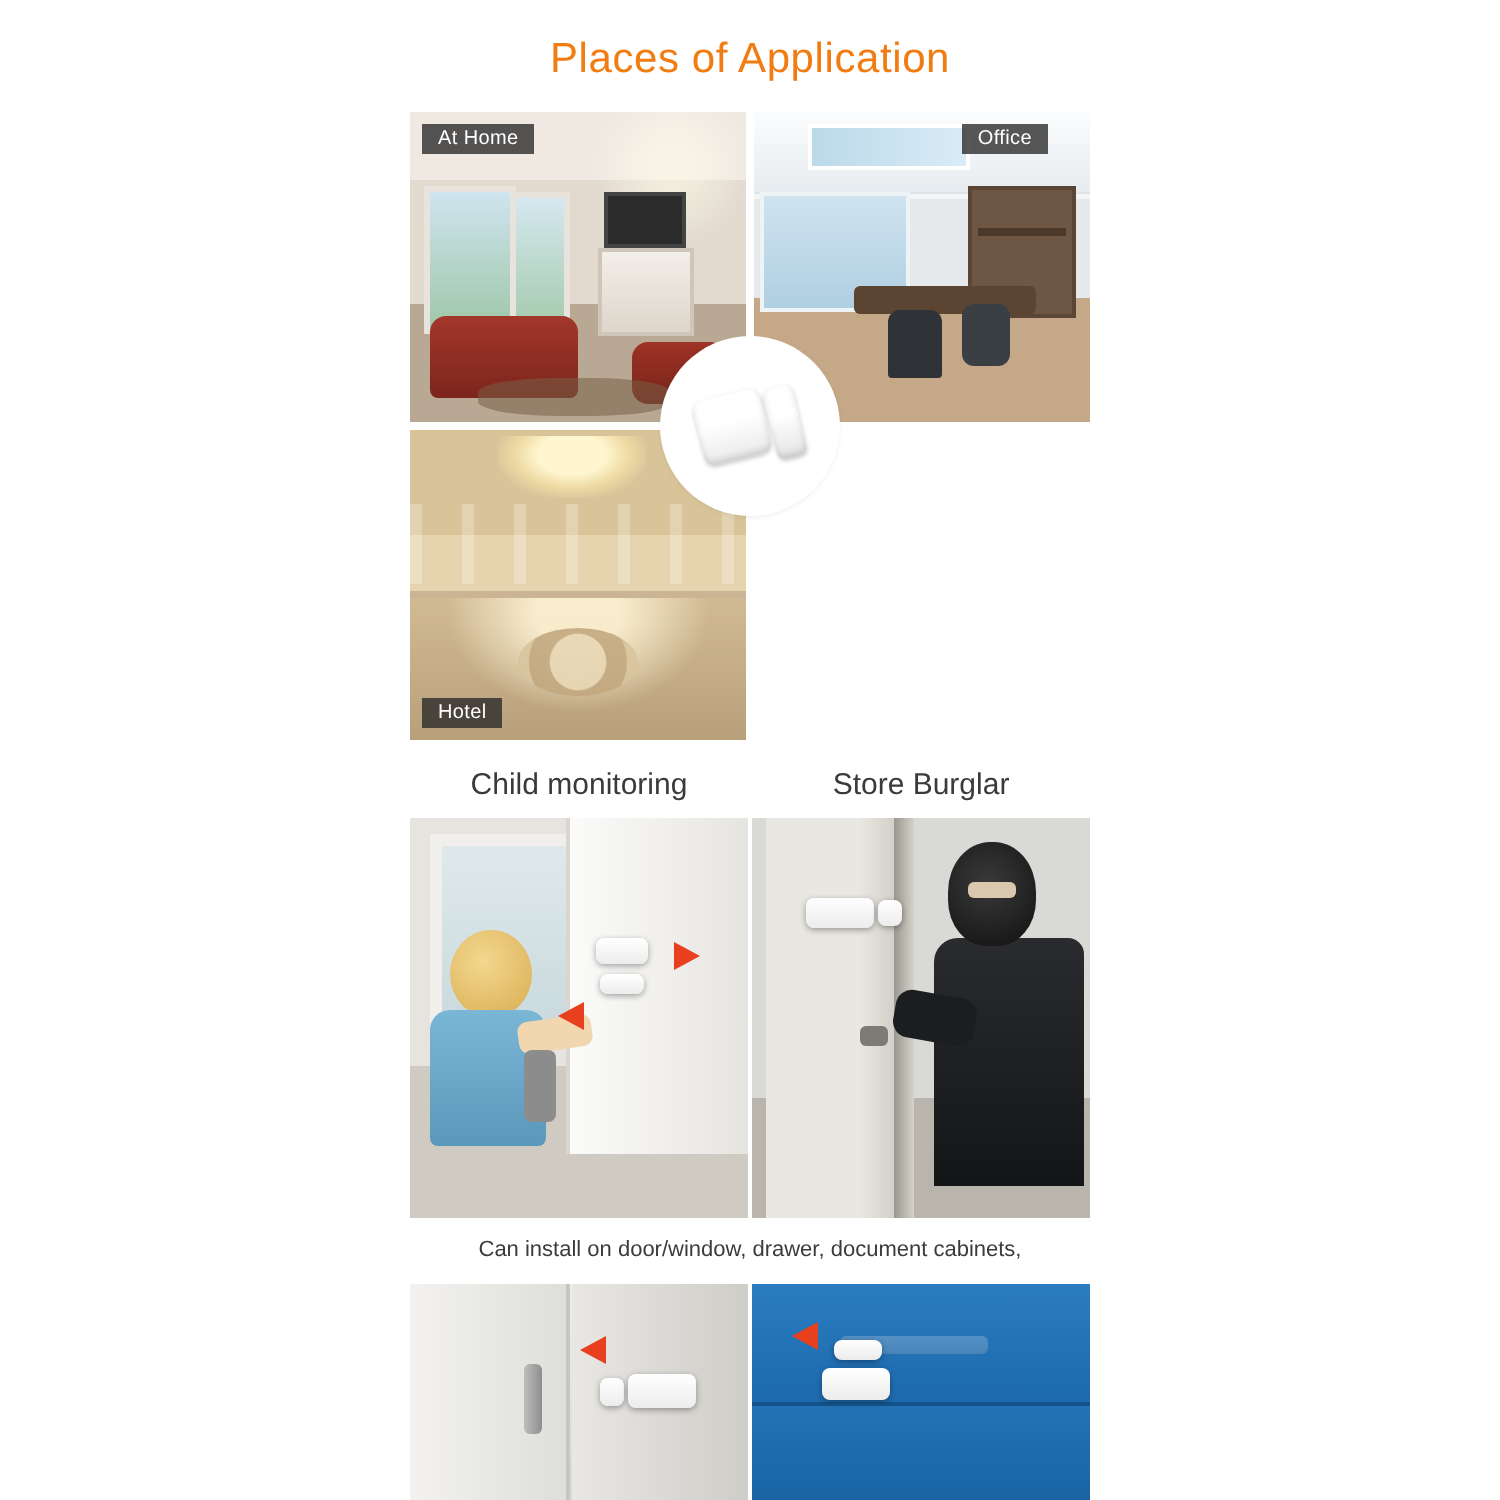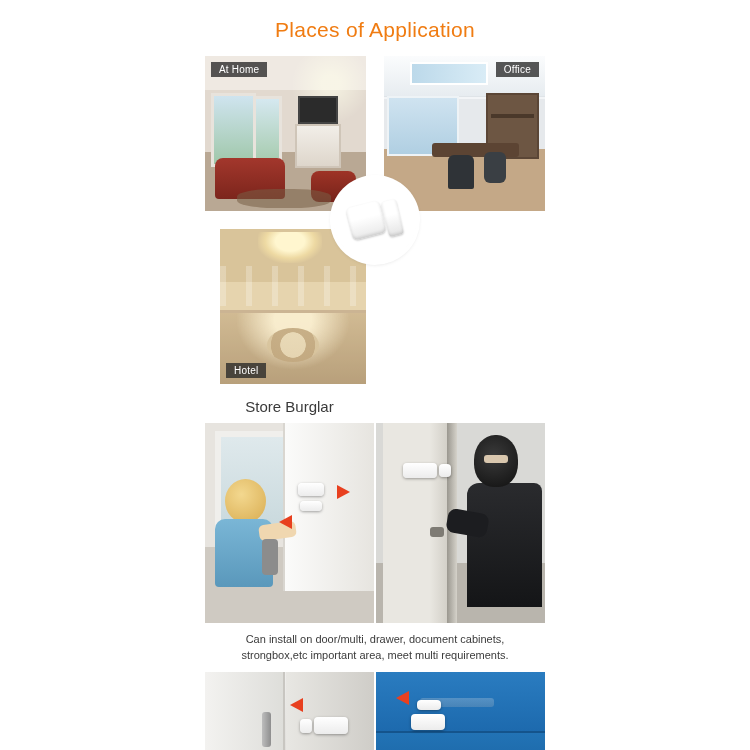--- a/index.html
+++ b/index.html
@@ -37,36 +37,36 @@
   }
 
   
   .scene-grid {
     position: relative;
     width: 340px;
     margin: 14px auto 0 auto;
     display: grid;
     grid-template-columns: 1fr 1fr;
     grid-template-rows: 155px 155px;
-    gap: 18px;
+    gap: 4px;
   }
   .scene {
     position: relative;
     overflow: hidden;
   }
   .scene-label {
     position: absolute;
     background: rgba(40,40,40,0.78);
     color: #fff;
     font-size: 10px;
     padding: 2px 8px;
     letter-spacing: 0.2px;
   }
   .lbl-tl { top: 6px; left: 6px; }
-  .lbl-tr { top: 6px; right: 6px; }
+  .lbl-tr { top: 6px; right: 21px; }
   .lbl-bl { bottom: 6px; left: 6px; }
   .lbl-br { bottom: 6px; right: 6px; }
 
   
   .sc-home {
     background:
       radial-gradient(circle at 78% 18%, rgba(255,255,235,0.55) 0 5%, rgba(255,255,235,0) 22%),
       linear-gradient(to bottom, #efe9e2 0 22%, #e2d9cf 22% 62%, #b9a894 62% 100%);
   }
   .sc-home .window {
@@ -137,21 +137,20 @@
     position:absolute; left:40%; top:64%; width:16%; height:22%;
     background:#2f3337; border-radius:6px 6px 2px 2px;
   }
   .sc-office .chair2 {
     position:absolute; left:62%; top:62%; width:14%; height:20%;
     background:#3a3f44; border-radius:6px;
   }
 
   .sc-hotel {
     background: linear-gradient(to bottom, #d9c49a 0 34%, #e6d4ae 34% 52%, #cbb493 52% 100%);
-    margin-left: 15px;
   }
   .sc-hotel .chand {
     position:absolute; left:26%; top:2%; width:44%; height:20%;
     background: radial-gradient(ellipse at 50% 30%, #fff6cf 0 32%, rgba(255,235,170,0.55) 55%, rgba(255,235,170,0) 75%);
   }
   .sc-hotel .arches {
     position:absolute; left:0; top:24%; width:100%; height:26%;
     background:
       repeating-linear-gradient(to right, rgba(255,255,255,0.25) 0 6px, rgba(0,0,0,0) 6px 26px);
   }
@@ -455,20 +454,21 @@
     </div>
 
 
     <div class="sensor-badge">
       <div class="body"></div>
       <div class="mag"></div>
     </div>
   </div>
 
   <div class="dual-captions">
+    <div>Child monitoring</div>
     <div>Store Burglar</div>
   </div>
 
   <div class="dual-grid">
 
     <div class="sc-child">
       <div class="wdw"></div>
       <div class="doorpanel"></div>
       <div class="kid-head"></div>
       <div class="kid-body"></div>
@@ -491,22 +491,21 @@
       <div class="man-head"></div>
       <div class="man-eyes"></div>
       <div class="mini-sensor" style="left:16%; top:20%; width:50px; height:22px;">
         <div class="m-body" style="left:0; top:0; width:34px; height:15px;"></div>
         <div class="m-body" style="left:36px; top:1px; width:12px; height:13px;"></div>
       </div>
     </div>
   </div>
 
   <div class="install-note">
-    <div>Can install on door/multi, drawer, document cabinets,</div>
-    <div>strongbox,etc important area, meet multi requirements.</div>
+    <div>Can install on door/window, drawer, document cabinets,</div>
   </div>
 
   <div class="bottom-grid">
 
     <div class="sc-cabinet">
       <div class="left-door"></div>
       <div class="right-door"></div>
       <div class="bar-handle"></div>
       <div class="mini-sensor" style="left:56%; top:38%; width:52px; height:20px;">
         <div class="m-body" style="left:0; top:2px; width:12px; height:14px;"></div>

